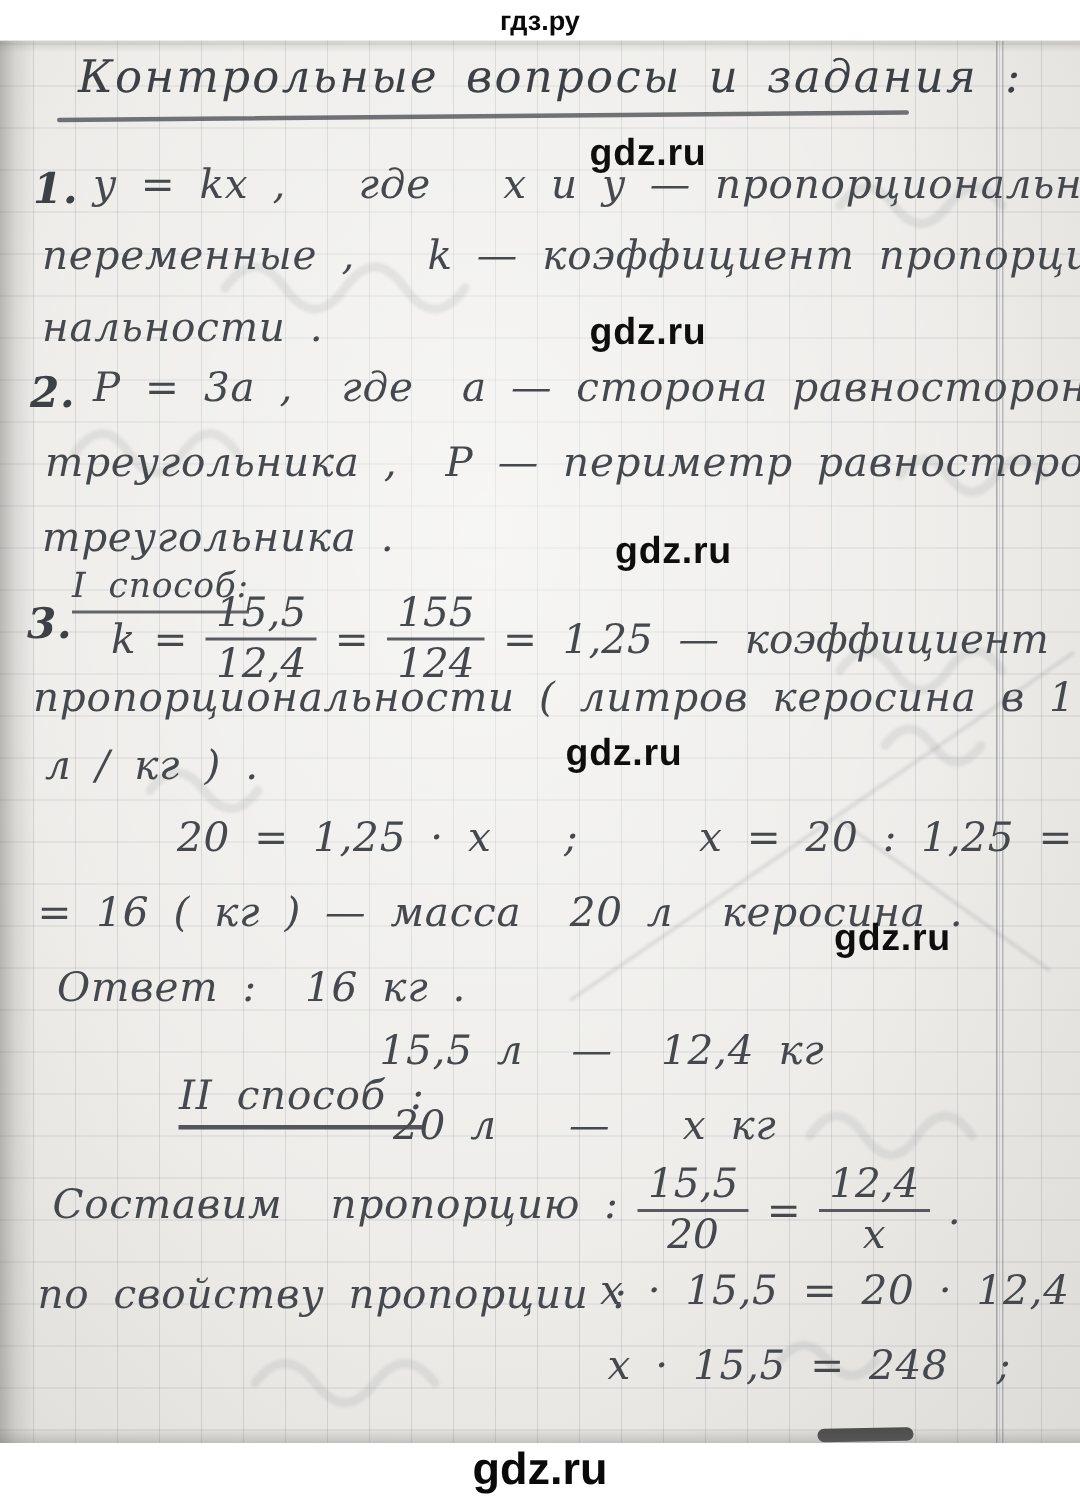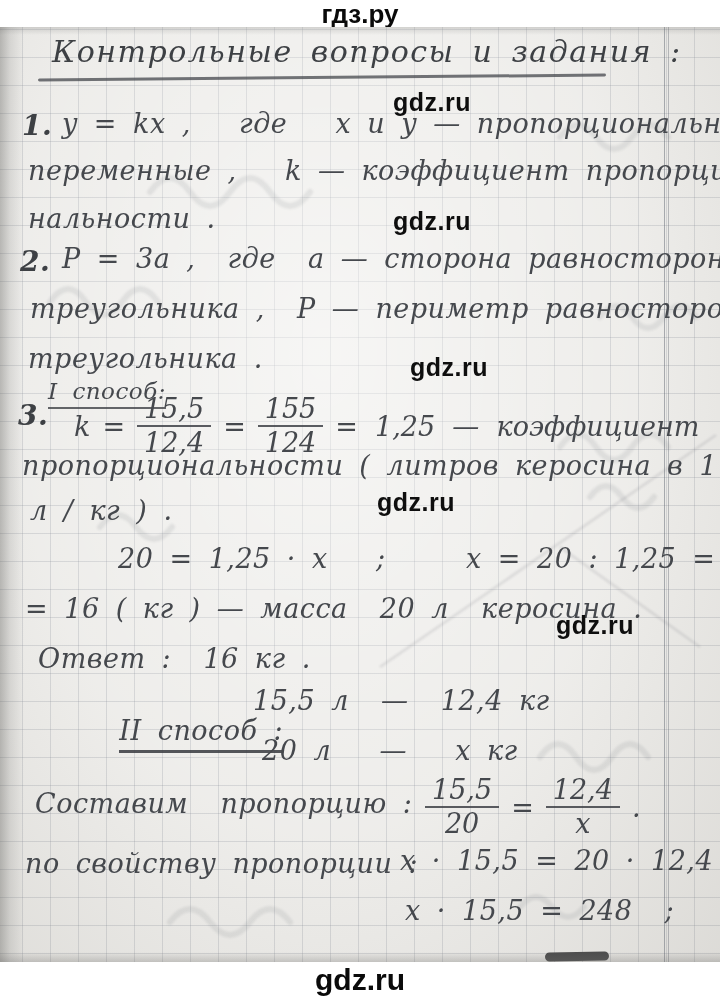--- a/index.html
+++ b/index.html
@@ -58,21 +58,21 @@
 
   .smudge { position:absolute; left:545px; top:925px; width:64px; height:9px;
         background:#4d4d4d; border-radius:5px; transform:rotate(-1deg); }
 
   .bleed { position:absolute; inset:0; pointer-events:none; opacity:0.8; filter:blur(1.1px); }
 </style>
 </head>
 <body>
 
 <div class="strip" style="top:0; height:27px;">
-  <div class="brand" style="font-size:26px; line-height:28px;text-align:center;">гдз.ру</div>
+  <div class="brand" style="font-size:18px; line-height:28px;text-align:center;">гдз.ру</div>
 </div>
 
 <div class="paper">
 
   <svg class="bleed" width="720" height="935" viewBox="0 0 720 935">
     <g fill="none" stroke="rgba(108,110,118,0.16)" stroke-width="6" stroke-linecap="round">
       <path d="M150 165 q20 -28 40 0 t40 0 t40 0 t40 0 M560 110 q18 -24 36 0 t36 0 t36 0"></path>
       <path d="M50 275 q18 -26 36 0 t36 0 t36 0 M600 290 q16 -22 32 0 t32 0 t32 0"></path>
       <path d="M560 420 q18 -26 36 0 t36 0 t36 0 M590 470 q16 -22 32 0 t32 0"></path>
       <path d="M100 500 q18 -24 36 0 t36 0 M540 730 q18 -26 36 0 t36 0 t36 0"></path>

